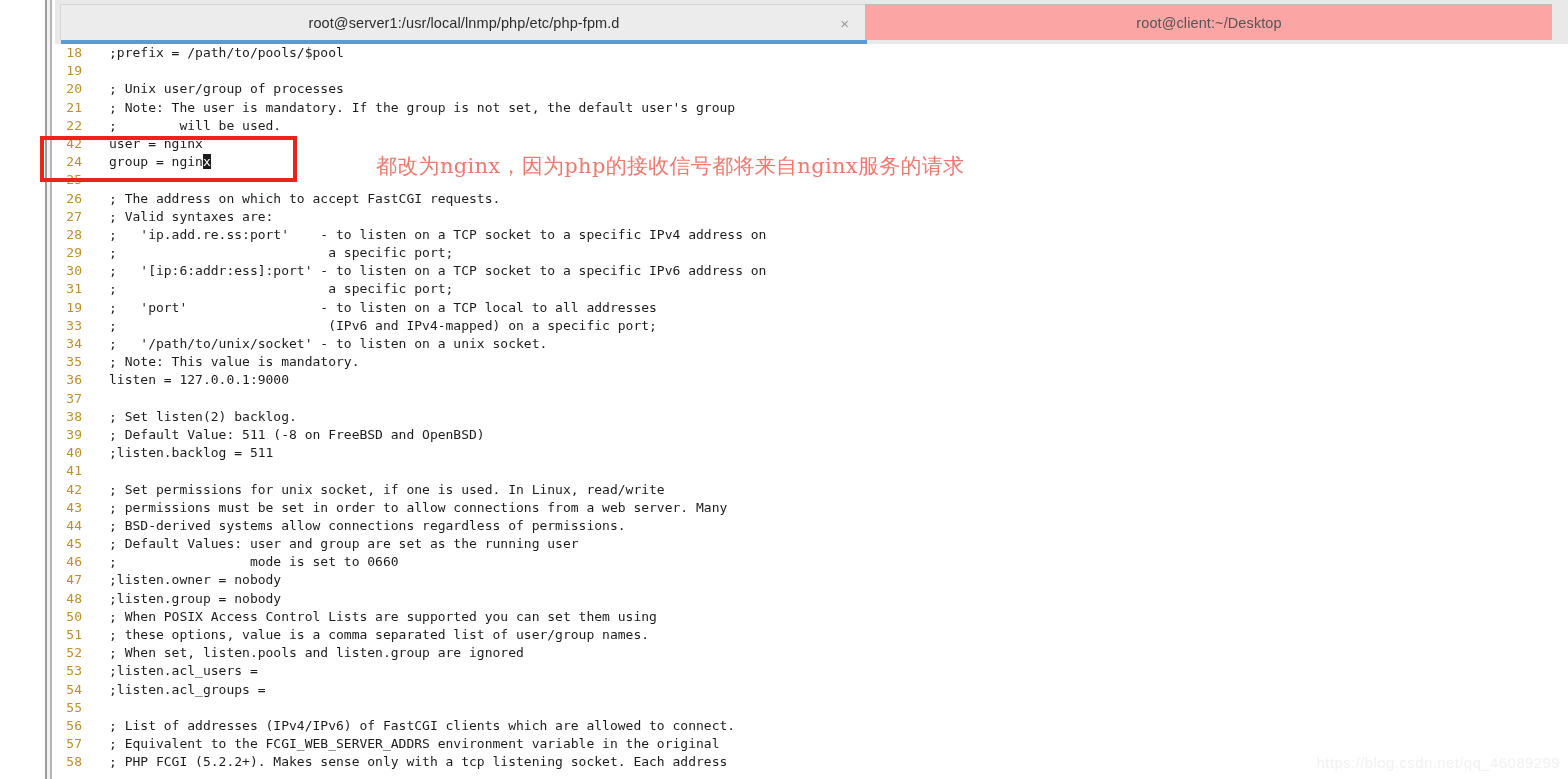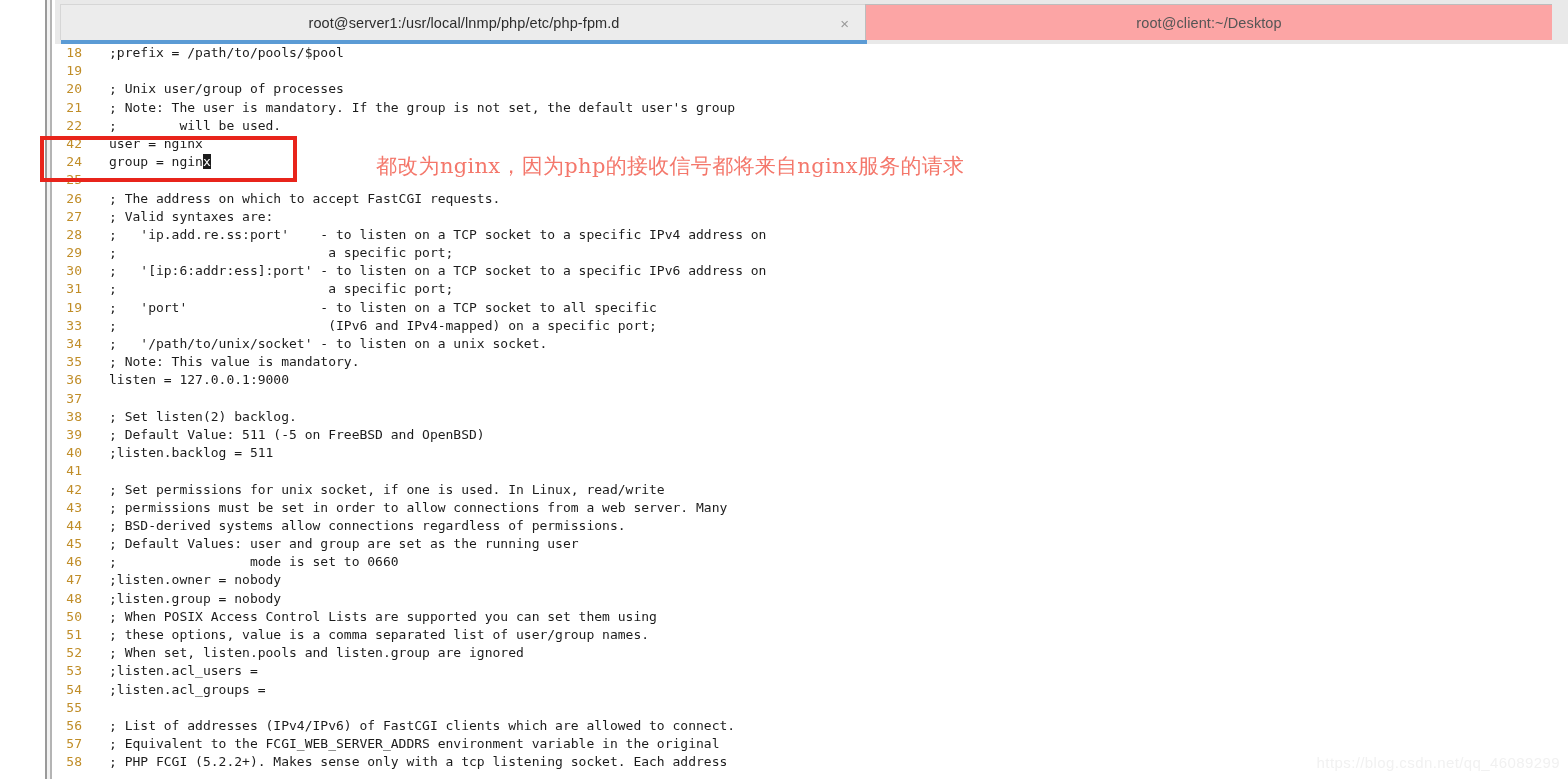--- a/index.html
+++ b/index.html
@@ -220,28 +220,28 @@
       <div class="code-line"><span class="lineno">22</span><span class="linetext">;        will be used.</span></div>
       <div class="code-line"><span class="lineno">42</span><span class="linetext">user = nginx</span></div>
       <div class="code-line"><span class="lineno">24</span><span class="linetext">group = ngin<span class="cursor-block">x</span></span></div>
       <div class="code-line"><span class="lineno">25</span><span class="linetext"></span></div>
       <div class="code-line"><span class="lineno">26</span><span class="linetext">; The address on which to accept FastCGI requests.</span></div>
       <div class="code-line"><span class="lineno">27</span><span class="linetext">; Valid syntaxes are:</span></div>
       <div class="code-line"><span class="lineno">28</span><span class="linetext">;   'ip.add.re.ss:port'    - to listen on a TCP socket to a specific IPv4 address on</span></div>
       <div class="code-line"><span class="lineno">29</span><span class="linetext">;                           a specific port;</span></div>
       <div class="code-line"><span class="lineno">30</span><span class="linetext">;   '[ip:6:addr:ess]:port' - to listen on a TCP socket to a specific IPv6 address on</span></div>
       <div class="code-line"><span class="lineno">31</span><span class="linetext">;                           a specific port;</span></div>
-      <div class="code-line"><span class="lineno">19</span><span class="linetext">;   'port'                 - to listen on a TCP socket to all specific</span></div>
+      <div class="code-line"><span class="lineno">19</span><span class="linetext">;   'port'                 - to listen on a TCP local to all addresses</span></div>
       <div class="code-line"><span class="lineno">33</span><span class="linetext">;                           (IPv6 and IPv4-mapped) on a specific port;</span></div>
       <div class="code-line"><span class="lineno">34</span><span class="linetext">;   '/path/to/unix/socket' - to listen on a unix socket.</span></div>
       <div class="code-line"><span class="lineno">35</span><span class="linetext">; Note: This value is mandatory.</span></div>
       <div class="code-line"><span class="lineno">36</span><span class="linetext">listen = 127.0.0.1:9000</span></div>
       <div class="code-line"><span class="lineno">37</span><span class="linetext"></span></div>
       <div class="code-line"><span class="lineno">38</span><span class="linetext">; Set listen(2) backlog.</span></div>
-      <div class="code-line"><span class="lineno">39</span><span class="linetext">; Default Value: 511 (-5 on FreeBSD and OpenBSD)</span></div>
+      <div class="code-line"><span class="lineno">39</span><span class="linetext">; Default Value: 511 (-8 on FreeBSD and OpenBSD)</span></div>
       <div class="code-line"><span class="lineno">40</span><span class="linetext">;listen.backlog = 511</span></div>
       <div class="code-line"><span class="lineno">41</span><span class="linetext"></span></div>
       <div class="code-line"><span class="lineno">42</span><span class="linetext">; Set permissions for unix socket, if one is used. In Linux, read/write</span></div>
       <div class="code-line"><span class="lineno">43</span><span class="linetext">; permissions must be set in order to allow connections from a web server. Many</span></div>
       <div class="code-line"><span class="lineno">44</span><span class="linetext">; BSD-derived systems allow connections regardless of permissions.</span></div>
       <div class="code-line"><span class="lineno">45</span><span class="linetext">; Default Values: user and group are set as the running user</span></div>
       <div class="code-line"><span class="lineno">46</span><span class="linetext">;                 mode is set to 0660</span></div>
       <div class="code-line"><span class="lineno">47</span><span class="linetext">;listen.owner = nobody</span></div>
       <div class="code-line"><span class="lineno">48</span><span class="linetext">;listen.group = nobody</span></div>
       <div class="code-line"><span class="lineno">50</span><span class="linetext">; When POSIX Access Control Lists are supported you can set them using</span></div>

